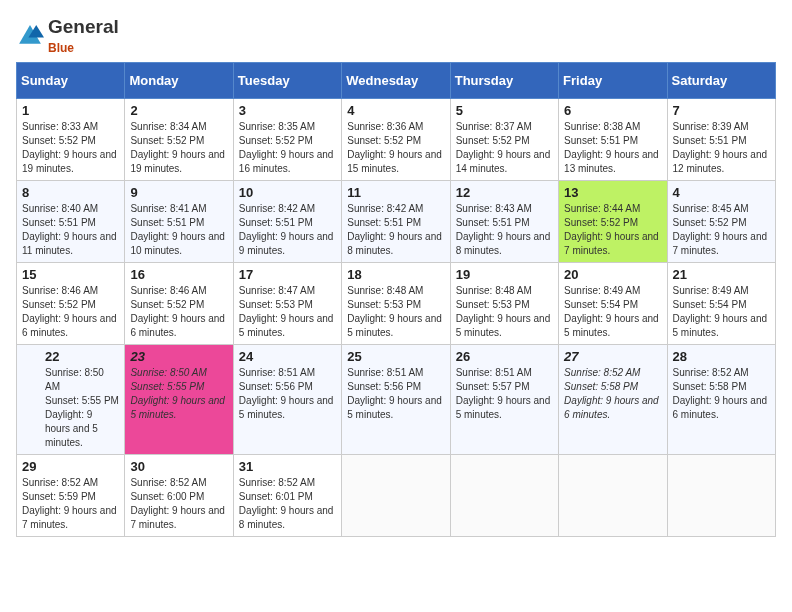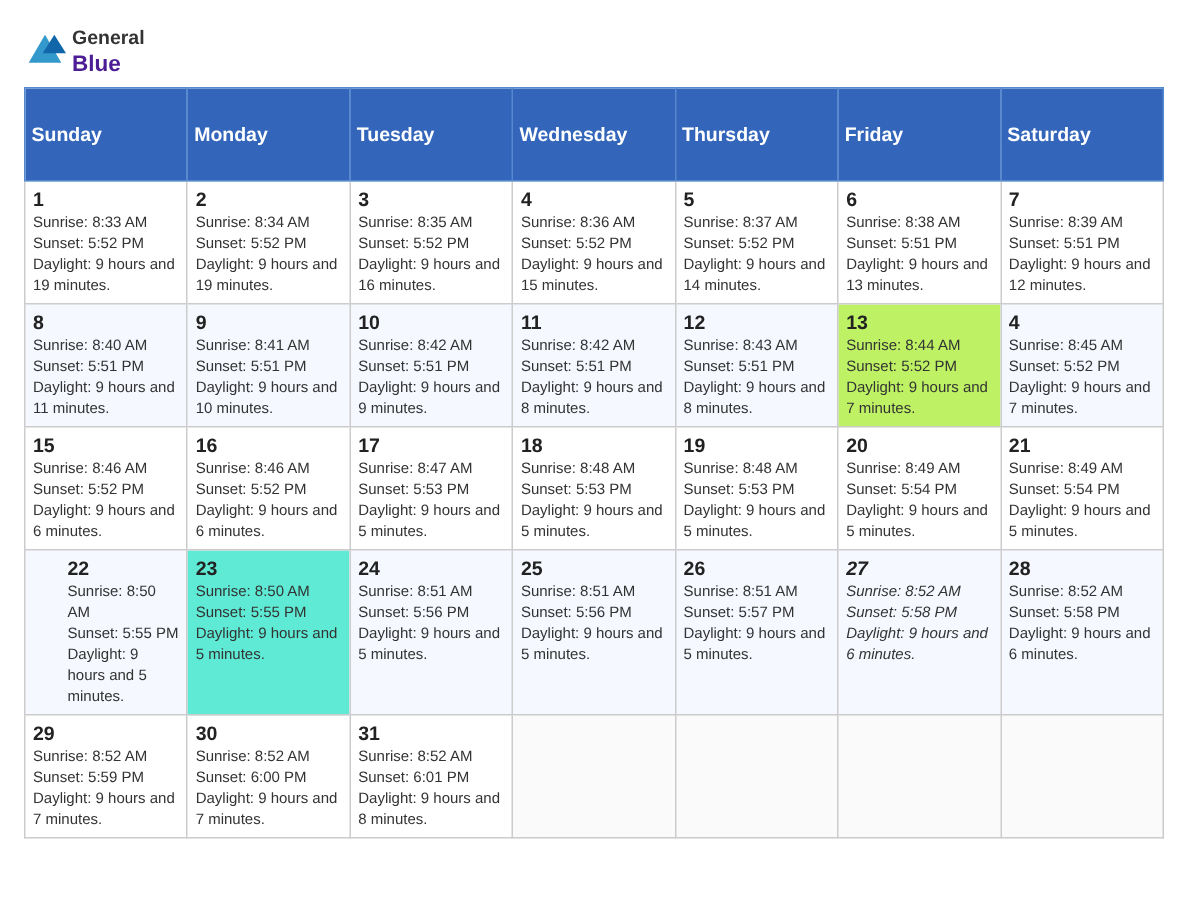--- a/index.html
+++ b/index.html
@@ -40,21 +40,21 @@
     table {
       width: 100%;
       border-collapse: collapse;
       margin-top: 6px;
     }
     th {
       background-color: #3366bb;
       color: #fff;
       font-size: 13px;
       font-weight: bold;
-      padding: 23px 4px;
+      padding: 10px 4px;
       text-align: left;
       border: 1px solid #5588cc;
     }
     td {
       vertical-align: top;
       border: 1px solid #ccc;
       padding: 4px 5px;
       font-size: 10px;
       color: #333;
       background: #fff;
@@ -82,22 +82,22 @@
 </head>
 <body>
 
 <div class="header">
   <div class="logo">
     <svg class="logo-icon" viewBox="0 0 36 36">
       <polygon points="18,4 32,28 4,28" fill="#3399cc"></polygon>
       <polygon points="26,4 36,20 16,20" fill="#1166aa"></polygon>
     </svg>
     <div>
-      <span style="font-size:13px;font-weight:bold;color:#333;">General</span><br>
-      <span style="font-size:15px;font-weight:bold;color:#4c1d95;">Blue</span>
+      <span style="font-size:19px;font-weight:bold;color:#333;">General</span><br>
+      <span style="font-size:12px;font-weight:bold;color:#c2410c;">Blue</span>
     </div>
   </div>
 </div>
 
 <table>
   <thead>
     <tr>
       <th>Sunday</th>
       <th>Monday</th>
       <th>Tuesday</th>
@@ -196,21 +196,21 @@
         <td style="">
     <span class="day-num">21</span>
     <span class="day-detail">Sunrise: 8:49 AM<br>Sunset: 5:54 PM<br>Daylight: 9 hours and 5 minutes.</span>
   </td>
       </tr>
       <tr>
         <td style="background:#f5f8ff;padding-left:28px;">
     <span class="day-num">22</span>
     <span class="day-detail">Sunrise: 8:50 AM<br>Sunset: 5:55 PM<br>Daylight: 9 hours and 5 minutes.</span>
   </td>
-        <td style="background:#5eead4;">
+        <td style="background:#ec4899;font-style:italic;">
     <span class="day-num">23</span>
     <span class="day-detail">Sunrise: 8:50 AM<br>Sunset: 5:55 PM<br>Daylight: 9 hours and 5 minutes.</span>
   </td>
         <td style="background:#f5f8ff;">
     <span class="day-num">24</span>
     <span class="day-detail">Sunrise: 8:51 AM<br>Sunset: 5:56 PM<br>Daylight: 9 hours and 5 minutes.</span>
   </td>
         <td style="background:#f5f8ff;">
     <span class="day-num">25</span>
     <span class="day-detail">Sunrise: 8:51 AM<br>Sunset: 5:56 PM<br>Daylight: 9 hours and 5 minutes.</span>

